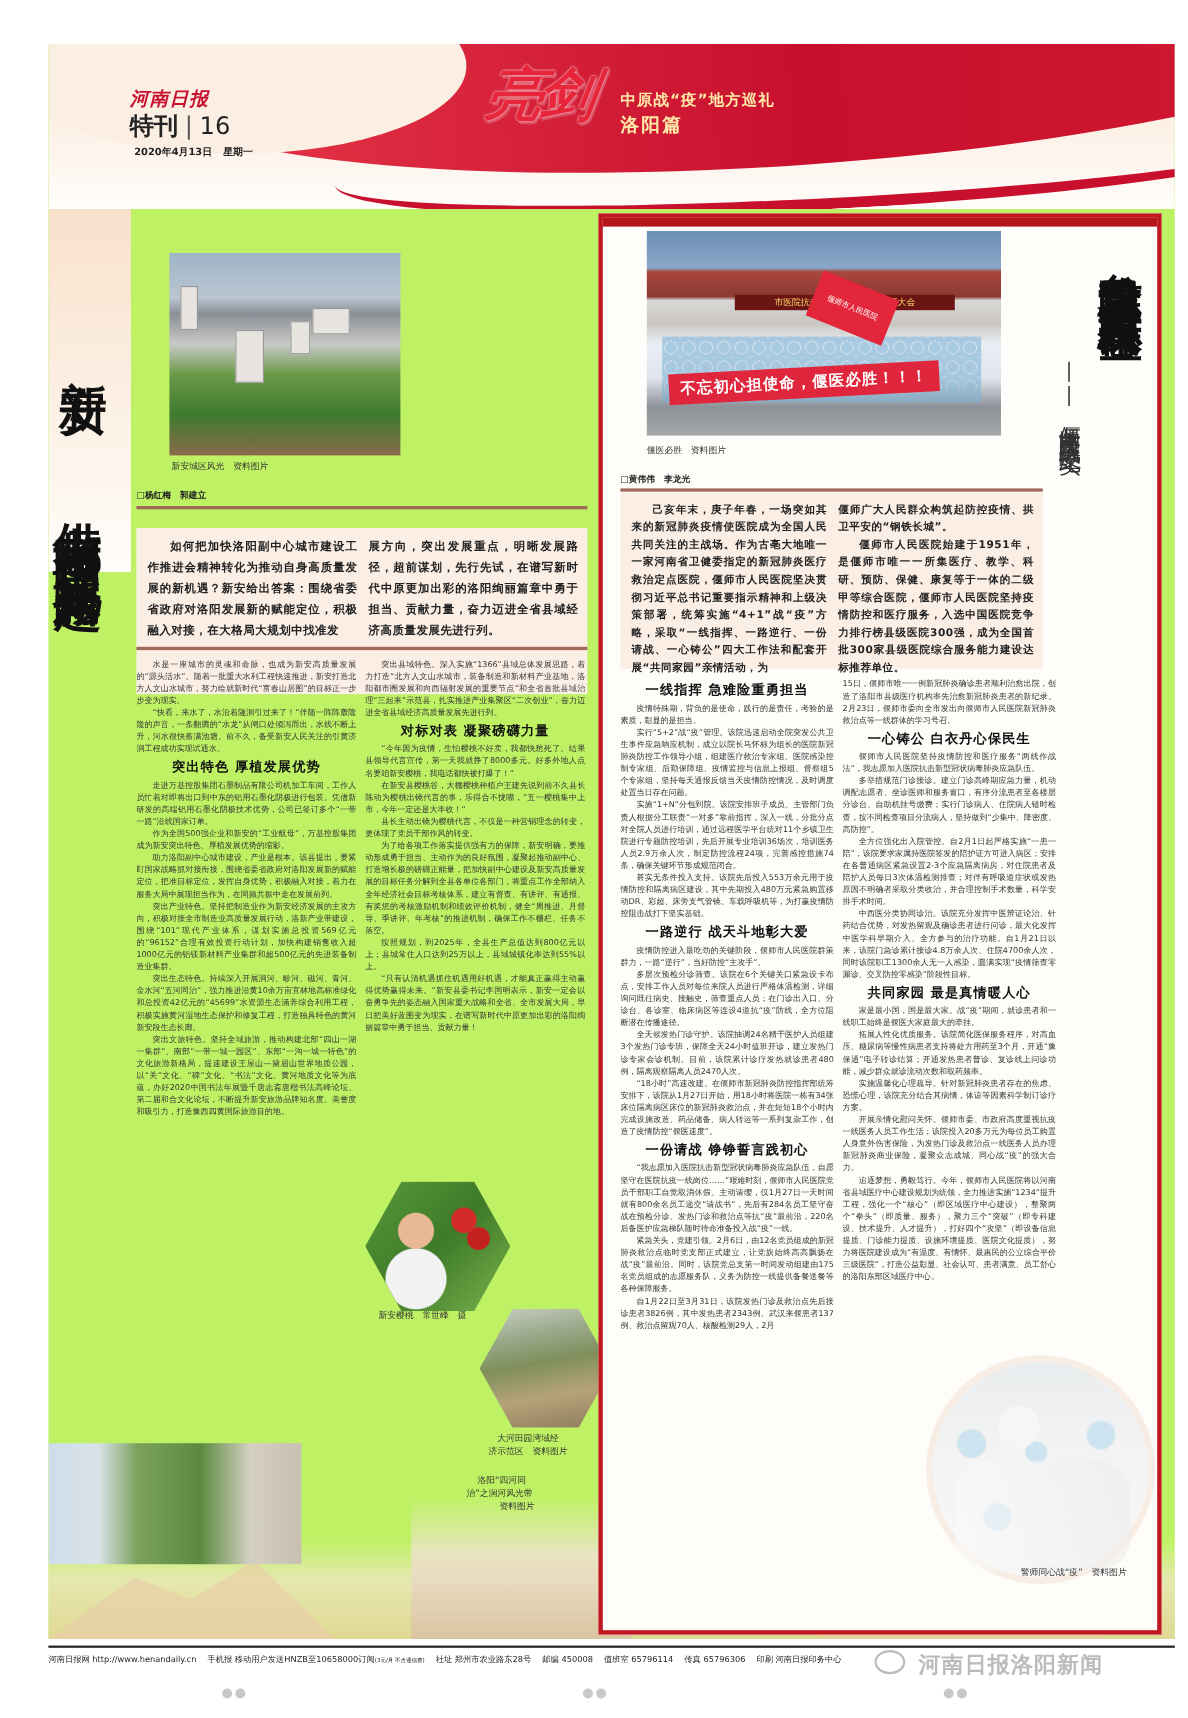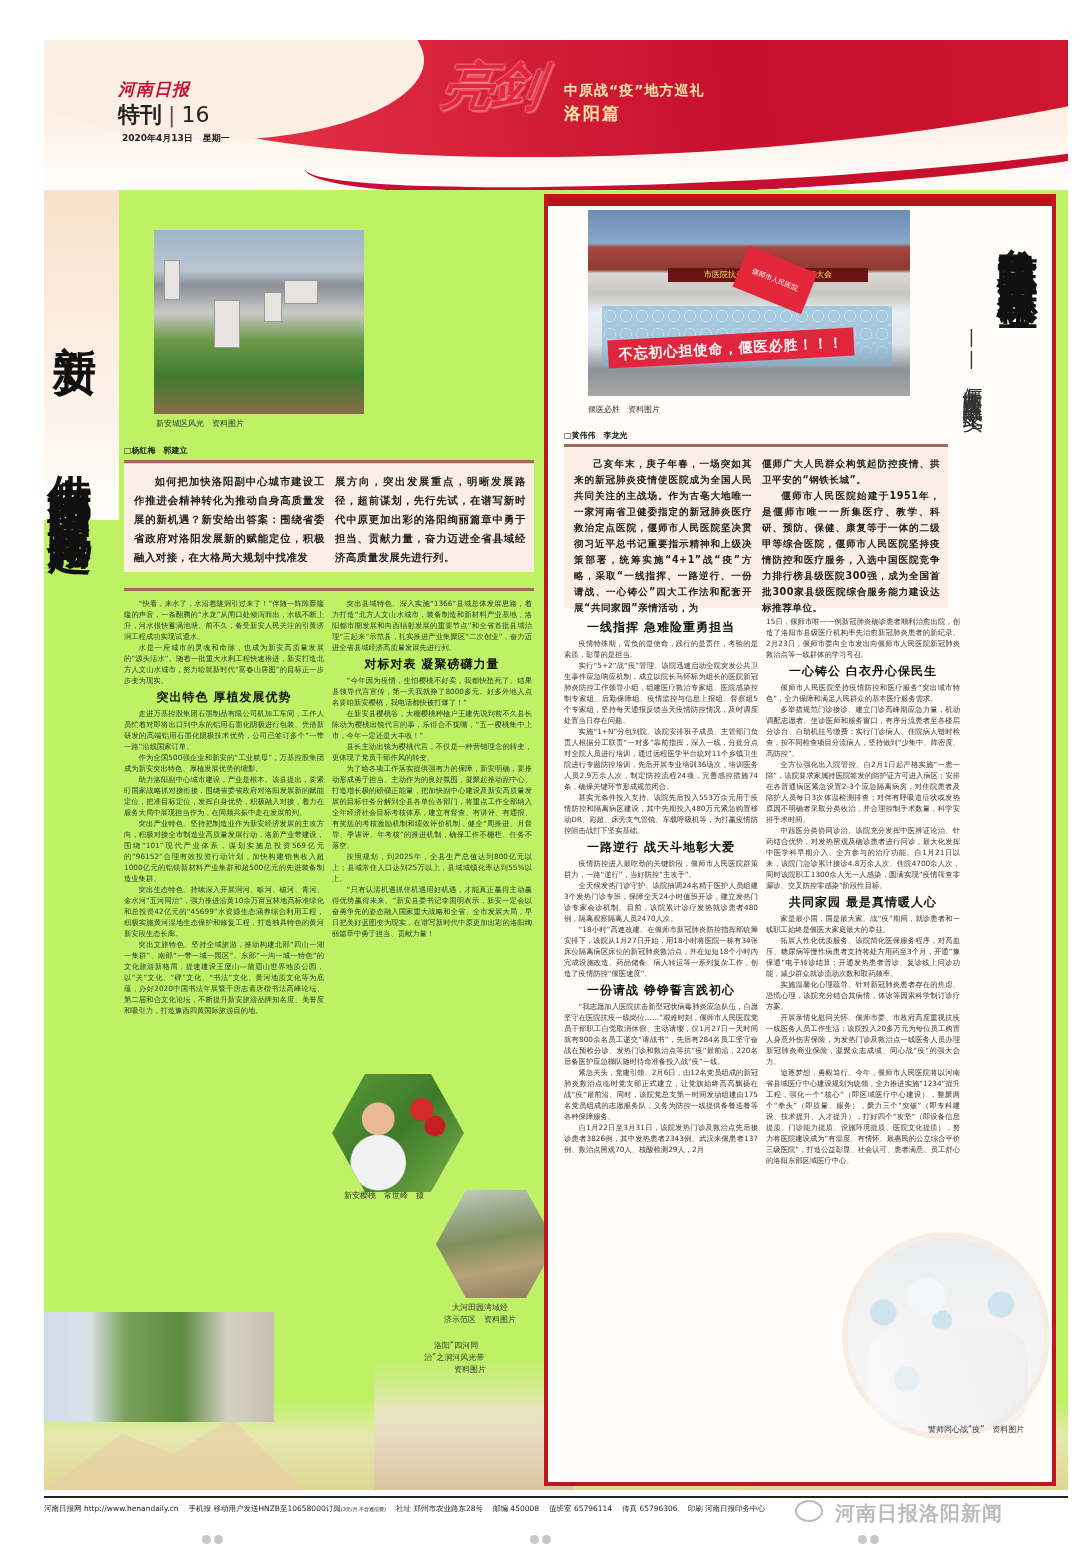--- a/index.html
+++ b/index.html
@@ -128,33 +128,33 @@
   <div class="photo photo-city">
     <div class="bld" style="left:10px;top:30px;width:16px;height:40px"></div>
     <div class="bld" style="left:60px;top:70px;width:26px;height:48px"></div>
     <div class="bld" style="left:110px;top:62px;width:18px;height:30px"></div>
     <div class="bld" style="left:130px;top:50px;width:34px;height:24px"></div>
   </div>
   <div class="caption" style="left:112px;top:378px">新安城区风光　资料图片</div>
 
   <div class="byline" style="left:80px;top:405px">□杨红梅　郭建立</div>
   <div class="rule" style="left:80px;top:420px;width:410px"></div>
-  <div class="lead-box" style="left:80px;top:424px;width:410px;height:108px">
+  <div class="lead-box" style="left:80px;top:440px;width:410px;height:151px">
     <div class="lead-col">
         <p>如何把加快洛阳副中心城市建设工作推进会精神转化为推动自身高质量发展的新机遇？新安给出答案：围绕省委省政府对洛阳发展新的赋能定位，积极融入对接，在大格局大规划中找准发</p>
       </div>
     <div class="lead-col">
         <p class="cont">展方向，突出发展重点，明晰发展路径，超前谋划，先行先试，在谱写新时代中原更加出彩的洛阳绚丽篇章中勇于担当、贡献力量，奋力迈进全省县域经济高质量发展先进行列。</p>
       </div>
   </div>
   <div class="rule" style="left:80px;top:548px;width:410px"></div>
 
   <div class="col" style="left:80px;top:558px;width:200px;height:710px">
+    <p>水是一座城市的灵魂和命脉，也成为新安高质量发展的“源头活水”。随着一批重大水利工程快速推进，新安打造北方人文山水城市，努力绘就新时代“富春山居图”的目标正一步步变为现实。</p>
     <p>“快看，来水了，水沿着隧洞引过来了！”伴随一阵阵轰隆隆的声音，一条翻腾的“水龙”从闸口处倾泻而出，水线不断上升，河水很快蓄满池塘。前不久，备受新安人民关注的引黄济涧工程成功实现试通水。</p>
-    <p>水是一座城市的灵魂和命脉，也成为新安高质量发展的“源头活水”。随着一批重大水利工程快速推进，新安打造北方人文山水城市，努力绘就新时代“富春山居图”的目标正一步步变为现实。</p>
     <h3>突出特色 厚植发展优势</h3>
     <p>走进万基控股集团石墨制品有限公司机加工车间，工作人员忙着对即将出口到中东的铝用石墨化阴极进行包装。凭借新研发的高端铝用石墨化阴极技术优势，公司已签订多个“一带一路”沿线国家订单。</p>
     <p>作为全国500强企业和新安的“工业航母”，万基控股集团成为新安突出特色、厚植发展优势的缩影。</p>
     <p>助力洛阳副中心城市建设，产业是根本。该县提出，要紧盯国家战略抓对接衔接，围绕省委省政府对洛阳发展新的赋能定位，把准目标定位，发挥自身优势，积极融入对接，着力在服务大局中展现担当作为，在同频共振中走在发展前列。</p>
     <p>突出产业特色。坚持把制造业作为新安经济发展的主攻方向，积极对接全市制造业高质量发展行动，洛新产业带建设，围绕“101”现代产业体系，谋划实施总投资569亿元的“96152”合理有效投资行动计划，加快构建销售收入超1000亿元的铝镁新材料产业集群和超500亿元的先进装备制造业集群。</p>
     <p>突出生态特色。持续深入开展涧河、畛河、磁河、青河、金水河“五河同治”，强力推进沿黄10余万亩宜林地高标准绿化和总投资42亿元的“45699”水资源生态涵养综合利用工程，积极实施黄河湿地生态保护和修复工程，打造独具特色的黄河新安段生态长廊。</p>
     <p>突出文旅特色。坚持全域旅游，推动构建北部“四山一湖一集群”、南部“一带一城一园区”、东部“一沟一城一特色”的文化旅游新格局，提速建设王屋山—黛眉山世界地质公园，以“关”文化、“碑”文化、“书法”文化、黄河地质文化等为底蕴，办好2020中国书法年展暨千唐志斋唐楷书法高峰论坛、第二届和合文化论坛，不断提升新安旅游品牌知名度、美誉度和吸引力，打造豫西四黄国际旅游目的地。</p>
   </div>
 
   <div class="col" style="left:288px;top:558px;width:200px;height:470px">
@@ -210,32 +210,33 @@
     </div>
 
     <div class="col" style="left:16px;top:418px;width:194px;height:866px">
       <h3>一线指挥 急难险重勇担当</h3>
       <p>疫情特殊期，背负的是使命，践行的是责任，考验的是素质，彰显的是担当。</p>
       <p>实行“5+2”战“疫”管理。该院迅速启动全院突发公共卫生事件应急响应机制，成立以院长马怀标为组长的医院新冠肺炎防控工作领导小组，组建医疗救治专家组、医院感染控制专家组、后勤保障组、疫情监控与信息上报组、督察组5个专家组，坚持每天通报反馈当天疫情防控情况，及时调度处置当日存在问题。</p>
       <p>实施“1+N”分包到院。该院安排班子成员、主管部门负责人根据分工联责“一对多”靠前指挥，深入一线，分批分点对全院人员进行培训，通过远程医学平台统对11个乡镇卫生院进行专题防控培训，先后开展专业培训36场次，培训医务人员2.9万余人次，制定防控流程24项，完善感控措施74条，确保关键环节形成规范闭合。</p>
       <p>甚实无条件投入支持。该院先后投入553万余元用于疫情防控和隔离病区建设，其中先期投入480万元紧急购置移动DR、彩超、床旁支气管镜、车载呼吸机等，为打赢疫情防控阻击战打下坚实基础。</p>
       <h3>一路逆行 战天斗地彰大爱</h3>
       <p>疫情防控进入最吃劲的关键阶段，偃师市人民医院群策群力，一路“逆行”，当好防控“主攻手”。</p>
+      <p>多层次预检分诊筛查。该院在6个关键关口紧急设卡布点，安排工作人员对每位来院人员进行严格体温检测，详细询问既往病史、接触史，筛查重点人员；在门诊出入口、分诊台、各诊室、临床病区等连设4道抗“疫”防线，全方位阻断潜在传播途径。</p>
       <p>全天候发热门诊守护。该院抽调24名精干医护人员组建3个发热门诊专班，保障全天24小时值班开诊，建立发热门诊专家会诊机制。目前，该院累计诊疗发热就诊患者480例，隔离观察隔离人员2470人次。</p>
       <p>“18小时”高速改建。在偃师市新冠肺炎防控指挥部统筹安排下，该院从1月27日开始，用18小时将医院一栋有34张床位隔离病区床位的新冠肺炎救治点，并在短短18个小时内完成设施改造、药品储备、病人转运等一系列复杂工作，创造了疫情防控“偃医速度”。</p>
       <h3>一份请战 铮铮誓言践初心</h3>
       <p>“我志愿加入医院抗击新型冠状病毒肺炎应急队伍，自愿坚守在医院抗疫一线岗位……”艰难时刻，偃师市人民医院党员干部职工自觉取消休假、主动请缨，仅1月27日一天时间就有800余名员工递交“请战书”，先后有284名员工坚守奋战在预检分诊、发热门诊和救治点等抗“疫”最前沿，220名后备医护应急梯队随时待命准备投入战“疫”一线。</p>
       <p>紧急关头，党建引领。2月6日，由12名党员组成的新冠肺炎救治点临时党支部正式建立，让党旗始终高高飘扬在战“疫”最前沿。同时，该院党总支第一时间发动组建由175名党员组成的志愿服务队，义务为防控一线提供备餐送餐等各种保障服务。</p>
       <p>自1月22日至3月31日，该院发热门诊及救治点先后接诊患者3826例，其中发热患者2343例、武汉来偃患者137例、救治点留观70人、核酸检测29人，2月</p>
     </div>
 
     <div class="col" style="left:218px;top:418px;width:194px;height:866px">
       <p class="cont">15日，偃师市唯一一例新冠肺炎确诊患者顺利治愈出院，创造了洛阳市县级医疗机构率先治愈新冠肺炎患者的新纪录。2月23日，偃师市委向全市发出向偃师市人民医院新冠肺炎救治点等一线群体的学习号召。</p>
       <h3>一心铸公 白衣丹心保民生</h3>
-      <p>偃师市人民医院坚持疫情防控和医疗服务“突出城市特色”，全力保障和满足人民群众的基本医疗服务需求。</p>
+      <p>偃师市人民医院坚持疫情防控和医疗服务“两线作战法”，我志愿加入医院抗击新型冠状病毒肺炎应急队伍。</p>
       <p>多举措规范门诊接诊。建立门诊高峰期应急力量，机动调配志愿者、坐诊医师和服务窗口，有序分流患者至各楼层分诊台、自助机挂号缴费；实行门诊病人、住院病人错时检查，按不同检查项目分流病人，坚持做到“少集中、降密度、高防控”。</p>
       <p>全方位强化出入院管控。自2月1日起严格实施“一患一陪”，该院要求家属持医院签发的陪护证方可进入病区；安排在各普通病区紧急设置2-3个应急隔离病房，对住院患者及陪护人员每日3次体温检测排查；对伴有呼吸道症状或发热原因不明确者采取分类收治，并合理控制手术数量，科学安排手术时间。</p>
       <p>中西医分类协同诊治。该院充分发挥中医辨证论治、针药结合优势，对发热留观及确诊患者进行问诊，最大化发挥中医学科早期介入、全方参与的治疗功能。自1月21日以来，该院门急诊累计接诊4.8万余人次、住院4700余人次，同时该院职工1300余人无一人感染，圆满实现“疫情筛查零漏诊、交叉防控零感染”阶段性目标。</p>
       <h3>共同家园 最是真情暖人心</h3>
       <p>家是最小国，国是最大家。战“疫”期间，就诊患者和一线职工始终是偃医大家庭最大的牵挂。</p>
       <p>拓展人性化优质服务。该院简化医保服务程序，对高血压、糖尿病等慢性病患者支持将处方用药至3个月，开通“豫保通”电子转诊结算；开通发热患者普诊、复诊线上问诊功能，减少群众就诊流动次数和取药频率。</p>
       <p>实施温馨化心理疏导。针对新冠肺炎患者存在的焦虑、恐慌心理，该院充分结合其病情，体谅等因素科学制订诊疗方案。</p>
       <p>开展亲情化慰问关怀。偃师市委、市政府高度重视抗疫一线医务人员工作生活；该院投入20多万元为每位员工购置人身意外伤害保险，为发热门诊及救治点一线医务人员办理新冠肺炎商业保险，凝聚众志成城、同心战“疫”的强大合力。</p>
       <p>追逐梦想，勇毅笃行。今年，偃师市人民医院将以河南省县域医疗中心建设规划为统领，全力推进实施“1234”提升工程，强化一个“核心”（即区域医疗中心建设），整聚两个“拳头”（即质量、服务），聚力三个“突破”（即专科建设、技术提升、人才提升），打好四个“攻坚”（即设备信息提质、门诊能力提质、设施环境提质、医院文化提质），努力将医院建设成为“有温度、有情怀、最惠民的公立综合平价三级医院”，打造公益彰显、社会认可、患者满意、员工舒心的洛阳东部区域医疗中心。</p>
     </div>

